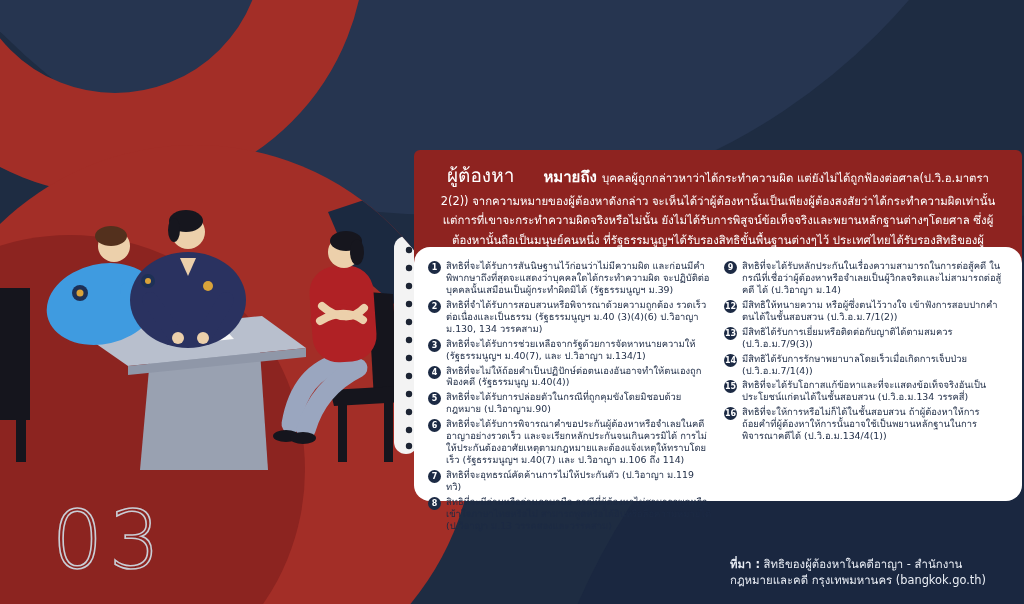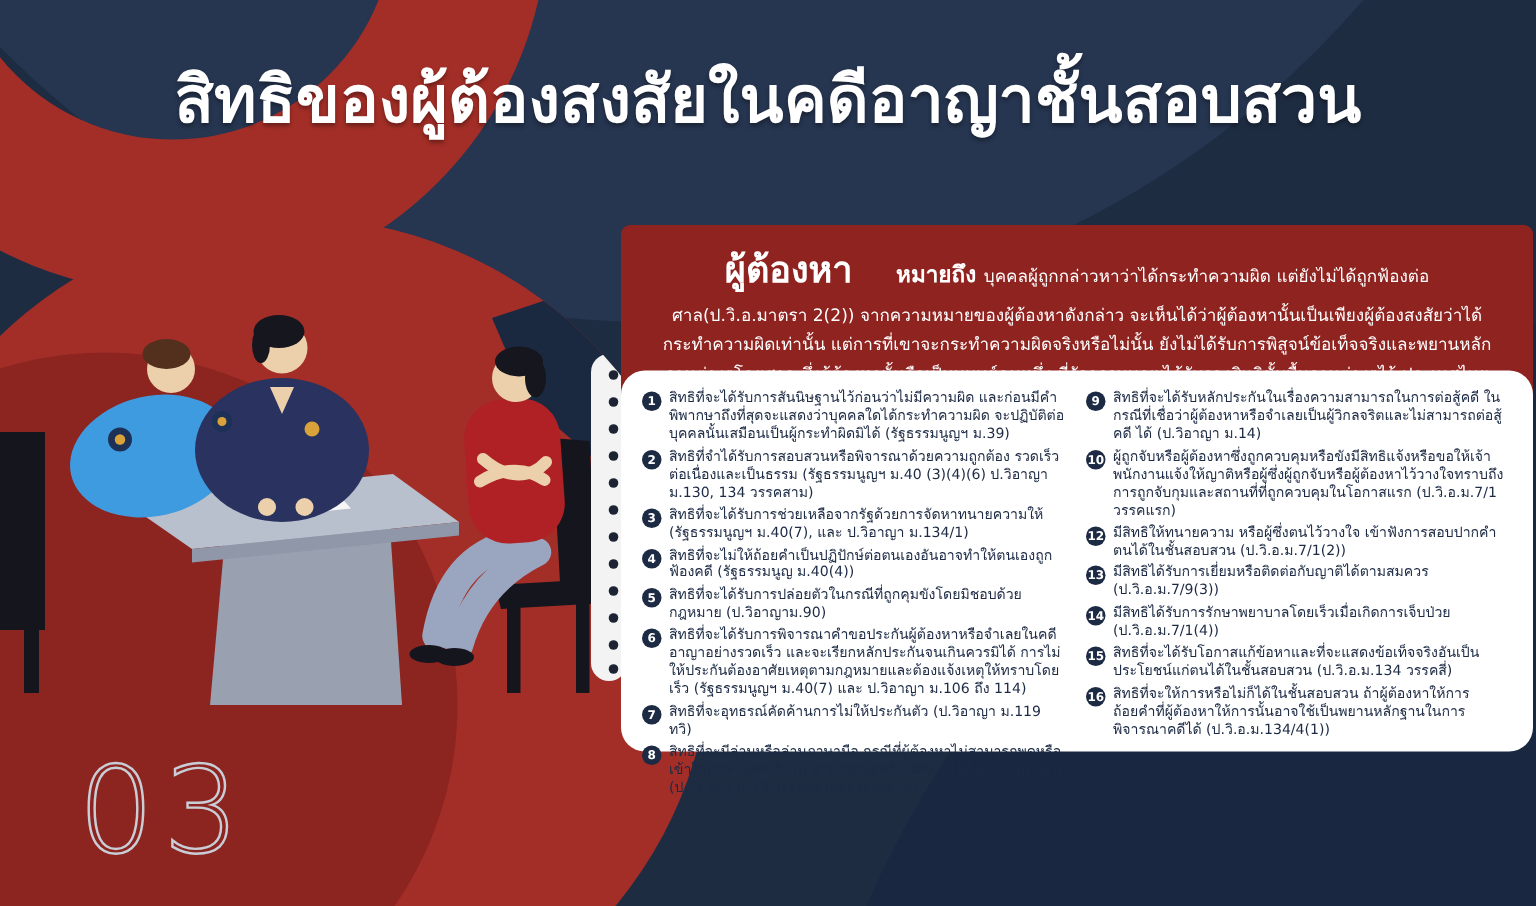--- a/index.html
+++ b/index.html
@@ -12,21 +12,21 @@
   .page-title{
     position:absolute;left:0;top:32px;width:1024px;z-index:3;
     text-align:center;color:#ffffff;font-size:43px;font-weight:800;
     letter-spacing:0px;text-shadow:0 2px 3px rgba(0,0,0,.35);
   }
   .def-box{
     position:absolute;left:414px;top:150px;width:608px;min-height:92px;z-index:3;
     box-sizing:border-box;background:#8e2320;border-radius:6px;
     color:#ffffff;text-align:center;padding:10px 26px 9px;
   }
-  .def-box .term{font-size:24px;font-weight:700;}
+  .def-box .term{font-size:19px;font-weight:400;}
   .def-box .meaning{font-size:15px;font-weight:800;margin-left:24px;}
   .def-box .body{font-size:11.4px;line-height:1.34;display:inline;}
   .rights-panel{
     position:absolute;left:414px;top:247px;width:608px;height:254px;z-index:3;
     box-sizing:border-box;background:#ffffff;border-radius:16px;
     padding:13px 14px 10px;display:flex;gap:12px;
   }
   .col{flex:1 1 0;display:flex;flex-direction:column;gap:3px;}
   .item{display:flex;align-items:flex-start;gap:5px;}
   .badge{
@@ -140,21 +140,20 @@
         <circle cx="409" cy="394" r="3.2" fill="#1c2433"></circle>
         <circle cx="409" cy="412" r="3.2" fill="#1c2433"></circle>
         <circle cx="409" cy="430" r="3.2" fill="#1c2433"></circle>
         <circle cx="409" cy="446" r="3.2" fill="#1c2433"></circle>
       </g>
     </g>
 
     <text x="52" y="568" font-size="80" font-weight="300" letter-spacing="6" fill="none" stroke="#c9ced6" stroke-width="1.6" font-family="DejaVu Sans, sans-serif">03</text>
   </svg>
 
-  <div class="page-title">สิทธิของผู้ต้องสงสัยในคดีอาญาชั้นสอบสวน</div>
 
   <div class="def-box">
     <span class="term">ผู้ต้องหา</span>
     <span class="meaning">หมายถึง</span>
     <span class="body">บุคคลผู้ถูกกล่าวหาว่าได้กระทำความผิด แต่ยังไม่ได้ถูกฟ้องต่อศาล(ป.วิ.อ.มาตรา 2(2)) จากความหมายของผู้ต้องหาดังกล่าว จะเห็นได้ว่าผู้ต้องหานั้นเป็นเพียงผู้ต้องสงสัยว่าได้กระทำความผิดเท่านั้น แต่การที่เขาจะกระทำความผิดจริงหรือไม่นั้น ยังไม่ได้รับการพิสูจน์ข้อเท็จจริงและพยานหลักฐานต่างๆโดยศาล ซึ่งผู้ต้องหานั้นถือเป็นมนุษย์คนหนึ่ง ที่รัฐธรรมนูญฯได้รับรองสิทธิขั้นพื้นฐานต่างๆไว้ ประเทศไทยได้รับรองสิทธิของผู้ต้องหาไว้ ดังนี้</span>
   </div>
 
   <div class="rights-panel">
     <div class="col">
       <div class="item">
@@ -189,24 +188,20 @@
         <span class="badge">8</span>
         <span class="itext">สิทธิที่จะมีล่ามหรือล่ามภาษามือ กรณีที่ผู้ต้องหาไม่สามารถพูดหรือเข้าใจภาษาไทยหรือไม่ สามารถพูดหรือได้ยินหรือสื่อความหมายได้ (ป.วิอาญา ม.13 วรรคสองและวรรคสาม)</span>
       </div>
     </div>
     <div class="col">
       <div class="item">
         <span class="badge">9</span>
         <span class="itext">สิทธิที่จะได้รับหลักประกันในเรื่องความสามารถในการต่อสู้คดี ในกรณีที่เชื่อว่าผู้ต้องหาหรือจำเลยเป็นผู้วิกลจริตและไม่สามารถต่อสู้คดี ได้ (ป.วิอาญา ม.14)</span>
       </div>
       <div class="item">
-        <span class="badge">10</span>
-        <span class="itext">ผู้ถูกจับหรือผู้ต้องหาซึ่งถูกควบคุมหรือขังมีสิทธิแจ้งหรือขอให้เจ้าพนักงานแจ้งให้ญาติหรือผู้ซึ่งผู้ถูกจับหรือผู้ต้องหาไว้วางใจทราบถึงการถูกจับกุมและสถานที่ที่ถูกควบคุมในโอกาสแรก (ป.วิ.อ.ม.7/1 วรรคแรก)</span>
-      </div>
-      <div class="item">
         <span class="badge">12</span>
         <span class="itext">มีสิทธิให้ทนายความ หรือผู้ซึ่งตนไว้วางใจ เข้าฟังการสอบปากคำตนได้ในชั้นสอบสวน (ป.วิ.อ.ม.7/1(2))</span>
       </div>
       <div class="item">
         <span class="badge">13</span>
         <span class="itext">มีสิทธิได้รับการเยี่ยมหรือติดต่อกับญาติได้ตามสมควร (ป.วิ.อ.ม.7/9(3))</span>
       </div>
       <div class="item">
         <span class="badge">14</span>
         <span class="itext">มีสิทธิได้รับการรักษาพยาบาลโดยเร็วเมื่อเกิดการเจ็บป่วย (ป.วิ.อ.ม.7/1(4))</span>
@@ -215,14 +210,18 @@
         <span class="badge">15</span>
         <span class="itext">สิทธิที่จะได้รับโอกาสแก้ข้อหาและที่จะแสดงข้อเท็จจริงอันเป็นประโยชน์แก่ตนได้ในชั้นสอบสวน (ป.วิ.อ.ม.134 วรรคสี่)</span>
       </div>
       <div class="item">
         <span class="badge">16</span>
         <span class="itext">สิทธิที่จะให้การหรือไม่ก็ได้ในชั้นสอบสวน ถ้าผู้ต้องหาให้การ ถ้อยคำที่ผู้ต้องหาให้การนั้นอาจใช้เป็นพยานหลักฐานในการพิจารณาคดีได้ (ป.วิ.อ.ม.134/4(1))</span>
       </div>
     </div>
   </div>
 
+  <div class="source-note">
+    <span class="slabel">ที่มา :</span>
+    <span>สิทธิของผู้ต้องหาในคดีอาญา - สำนักงานกฎหมายและคดี กรุงเทพมหานคร (bangkok.go.th)</span>
+  </div>
 
 </div>
 
 </body></html>

